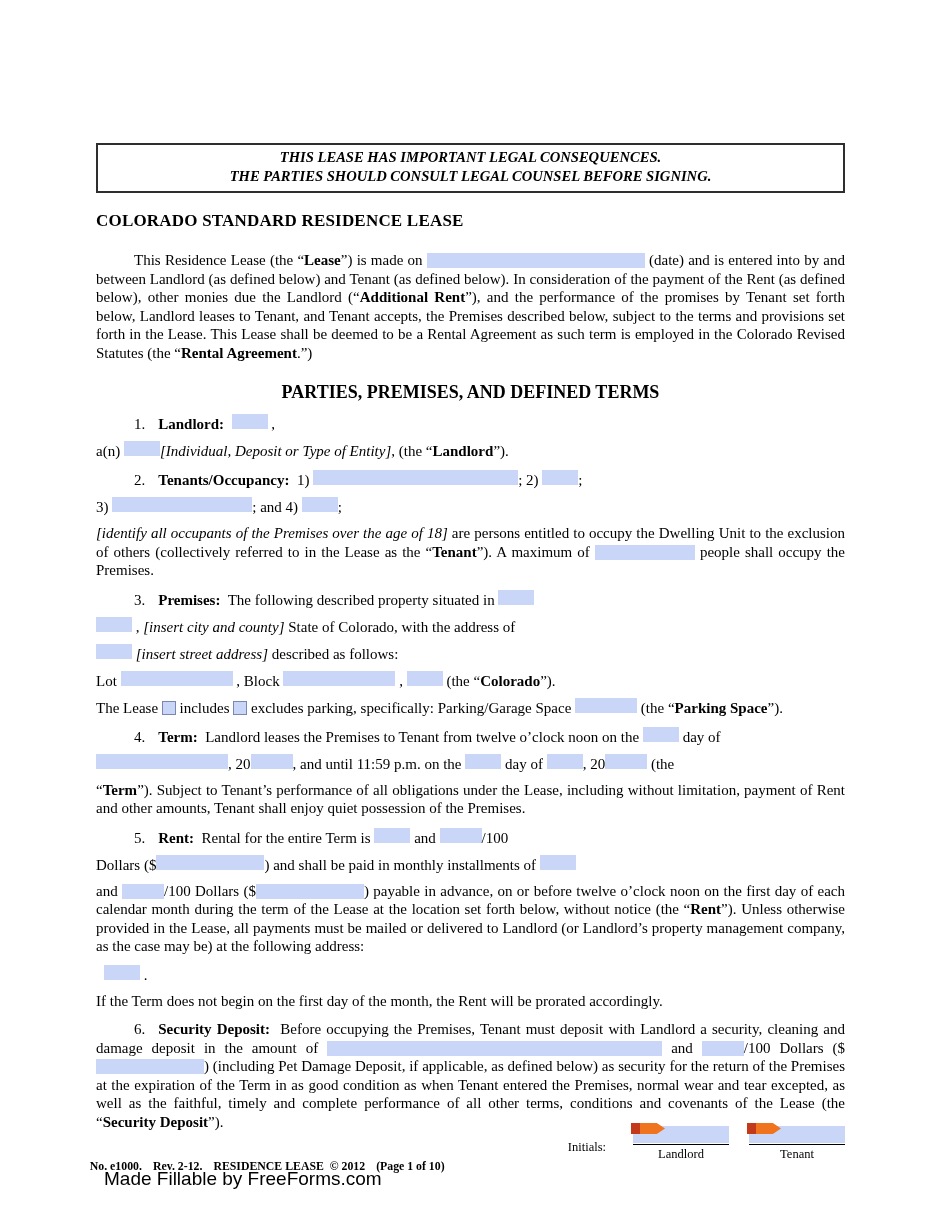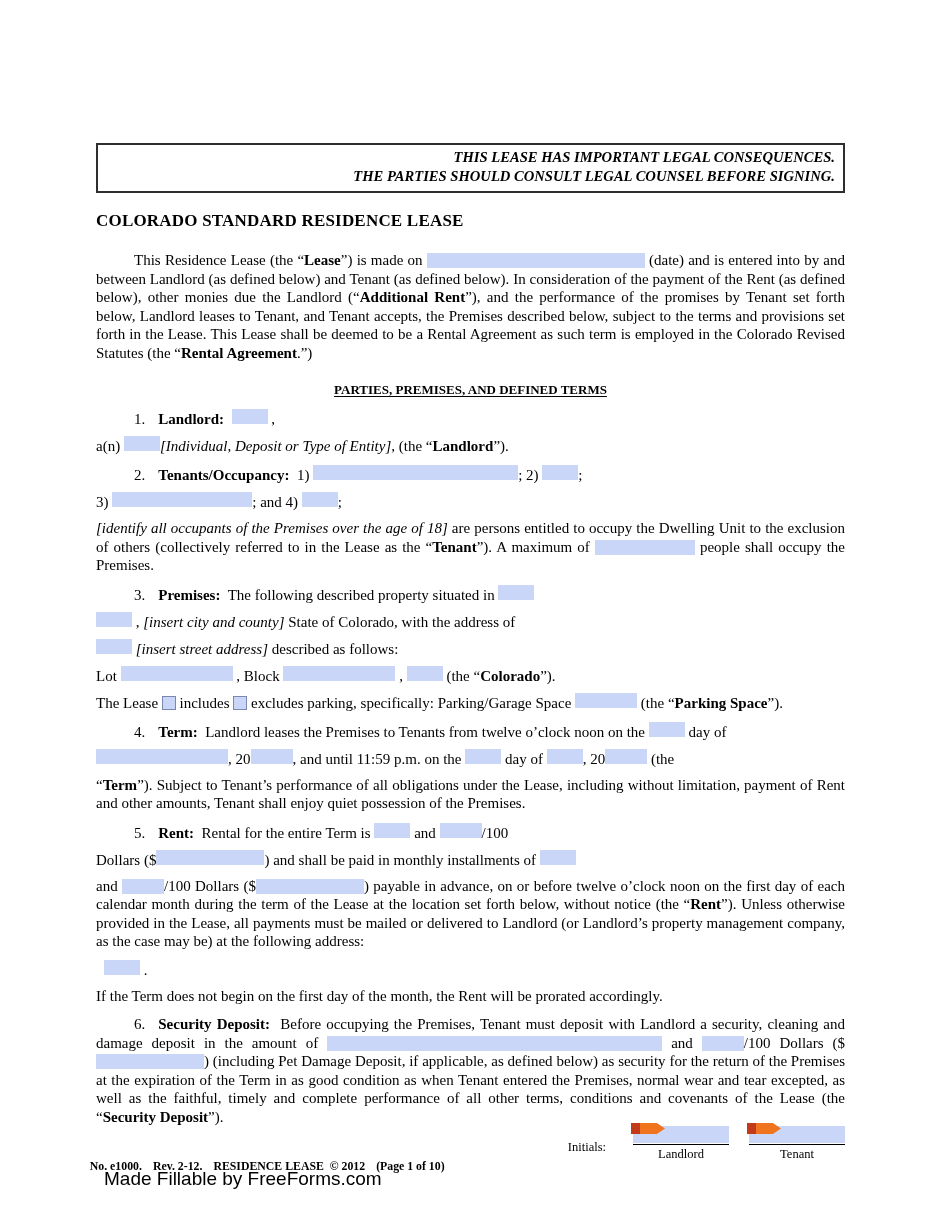--- a/index.html
+++ b/index.html
@@ -1,22 +1,22 @@
 <!DOCTYPE html>
 <html><head>
 <meta charset="utf-8">
 <style>
   html,body{margin:0;padding:0;background:#fff;}
   body{width:940px;height:1220px;position:relative;font-family:"Liberation Serif",serif;font-size:15px;color:#000;overflow:hidden;}
   .page{padding:143px 95px 0 96px;box-sizing:border-box;}
-  .notice-box{border:2px solid #2e2e2e;text-align:right;font-weight:700;font-style:italic;font-size:14.6px;line-height:19px;padding:3px 8px 5px;}
+  .notice-box{border:2px solid #2e2e2e;text-align:center;font-weight:700;font-style:italic;font-size:14.6px;line-height:19px;padding:3px 8px 5px;}
   .doc-title{text-align:left;font-size:17px;font-weight:700;margin:18px 0 20px;letter-spacing:.2px;}
   .para{text-align:justify;line-height:18.5px;margin:0;}
   .indent{text-indent:38px;}
-  .section-heading{text-align:center;font-size:13px;font-weight:700;text-decoration:underline;text-underline-offset:2px;margin:20px 0 11px;}
+  .section-heading{text-align:center;font-size:18px;font-weight:700;text-underline-offset:2px;margin:20px 0 11px;}
   .clause{margin-top:10px;}
   .line{display:flex;align-items:baseline;line-height:18px;margin-bottom:8px;}
   .line > span, .line > b, .line > i{white-space:pre;flex:0 0 auto;}
   .cnum{padding-left:38px;margin-right:13px;}
   .field{background:#c9d6f8;display:inline-block;height:15px;}
   .grow{flex:1 1 0;min-width:36px;}
   .ifield{vertical-align:-3px;}
   .checkbox{width:12px;height:12px;background:#c9d6f8;border:1px solid #7a87b0;display:inline-block;flex:0 0 auto;position:relative;top:1px;align-self:center;}
   .addr-line{padding-left:8px;margin-top:9px;margin-bottom:5px;}
   .mt8{margin-top:8px;}
@@ -125,21 +125,21 @@
         <span> (the “</span>
         <b>Parking Space</b>
         <span>”).</span>
     </div>
   </div>
 
   <div class="clause">
     <div class="line">
       <span class="cnum">4.</span>
         <b>Term:</b>
-        <span>  Landlord leases the Premises to Tenants from twelve o’clock noon on the </span>
+        <span>  Landlord leases the Premises to Tenant from twelve o’clock noon on the </span>
         <span class="field grow"></span>
         <span> day of</span>
     </div>
     <div class="line">
       <span class="field" style="width:132px"></span>
         <span>, 20</span>
         <span class="field" style="width:42px"></span>
         <span>, and until 11:59 p.m. on the </span>
         <span class="field grow"></span>
         <span> day of </span>

